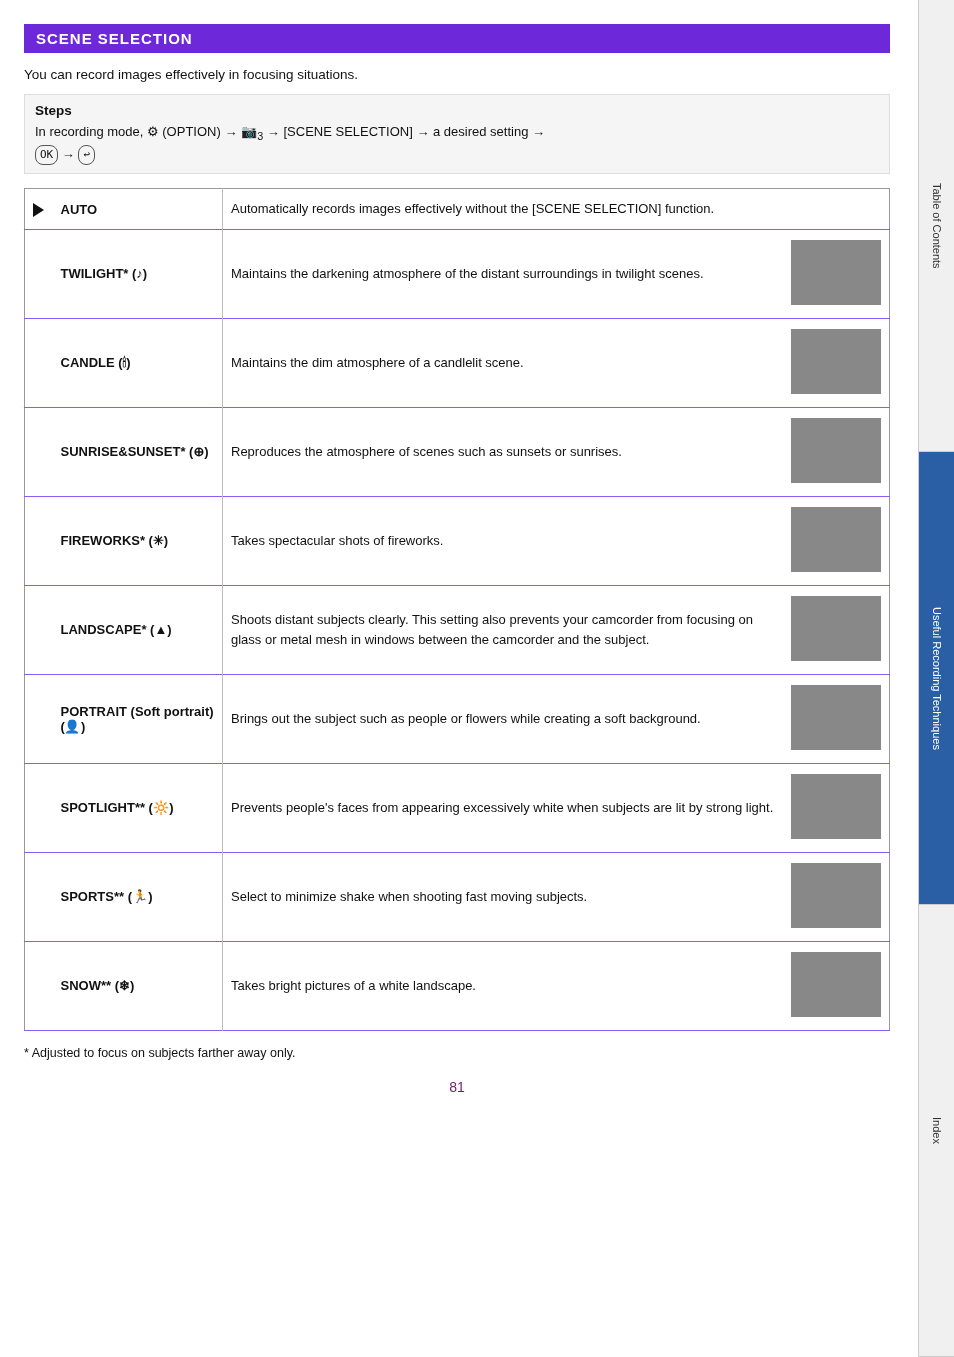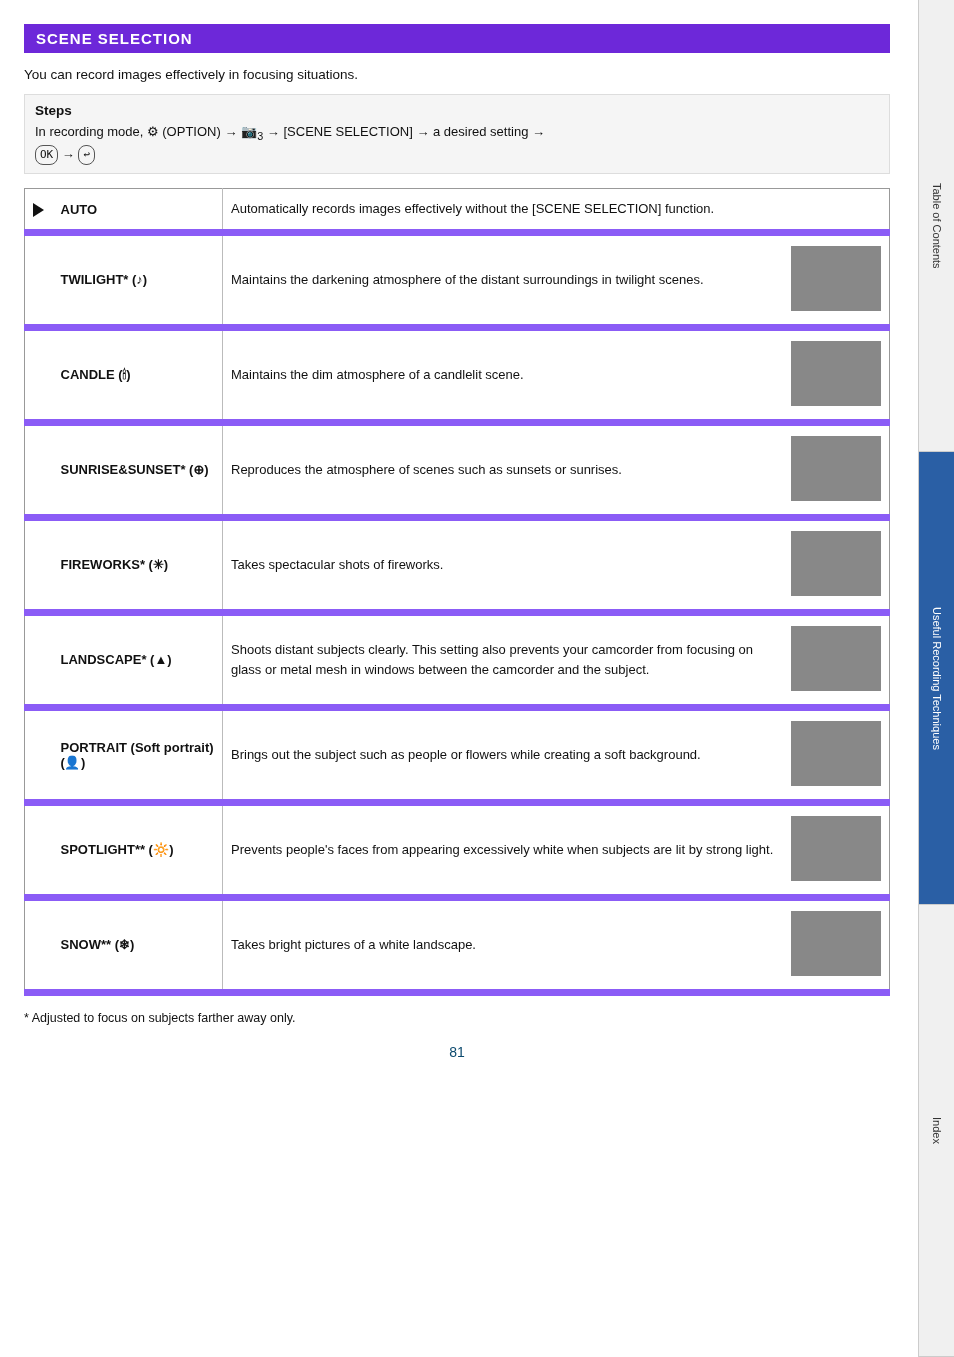--- a/index.html
+++ b/index.html
@@ -100,21 +100,21 @@
     }
 
     
     .scene-table {
       width: 100%;
       border-collapse: collapse;
       border: 1px solid #999;
     }
 
     .scene-table tr {
-      border-bottom: 7px solid #8b5cf6;
+      border-bottom: 1px solid #8b5cf6;
     }
 
     .scene-table td {
       padding: 10px 8px;
       vertical-align: middle;
     }
 
     .col-name {
       width: 170px;
       font-weight: bold;
@@ -170,21 +170,21 @@
     .footnotes {
       margin-top: 12px;
       font-size: 12.5px;
       line-height: 1.6;
     }
 
     .page-number {
       text-align: center;
       margin-top: 16px;
       font-size: 14px;
-      color: #0c4a6e;
+      color: #701a75;
     }
 
     .arrow-cell {
       width: 28px;
       text-align: center;
     }
   </style>
 </head>
 <body>
 
@@ -271,20 +271,28 @@
 
       <tr>
         <td class="arrow-cell"></td>
         <td class="col-name">SPOTLIGHT** (🔆)</td>
         <td class="col-desc">Prevents people's faces from appearing excessively white when subjects are lit by strong light.</td>
         <td class="col-img">
           <div class="img-placeholder img-spotlight"></div>
         </td>
       </tr>
 
+      <tr>
+        <td class="arrow-cell"></td>
+        <td class="col-name">SPORTS** (🏃)</td>
+        <td class="col-desc">Select to minimize shake when shooting fast moving subjects.</td>
+        <td class="col-img">
+          <div class="img-placeholder img-sports"></div>
+        </td>
+      </tr>
 
 
       <tr>
         <td class="arrow-cell"></td>
         <td class="col-name">SNOW** (❄)</td>
         <td class="col-desc">Takes bright pictures of a white landscape.</td>
         <td class="col-img">
           <div class="img-placeholder img-snow"></div>
         </td>
       </tr>

